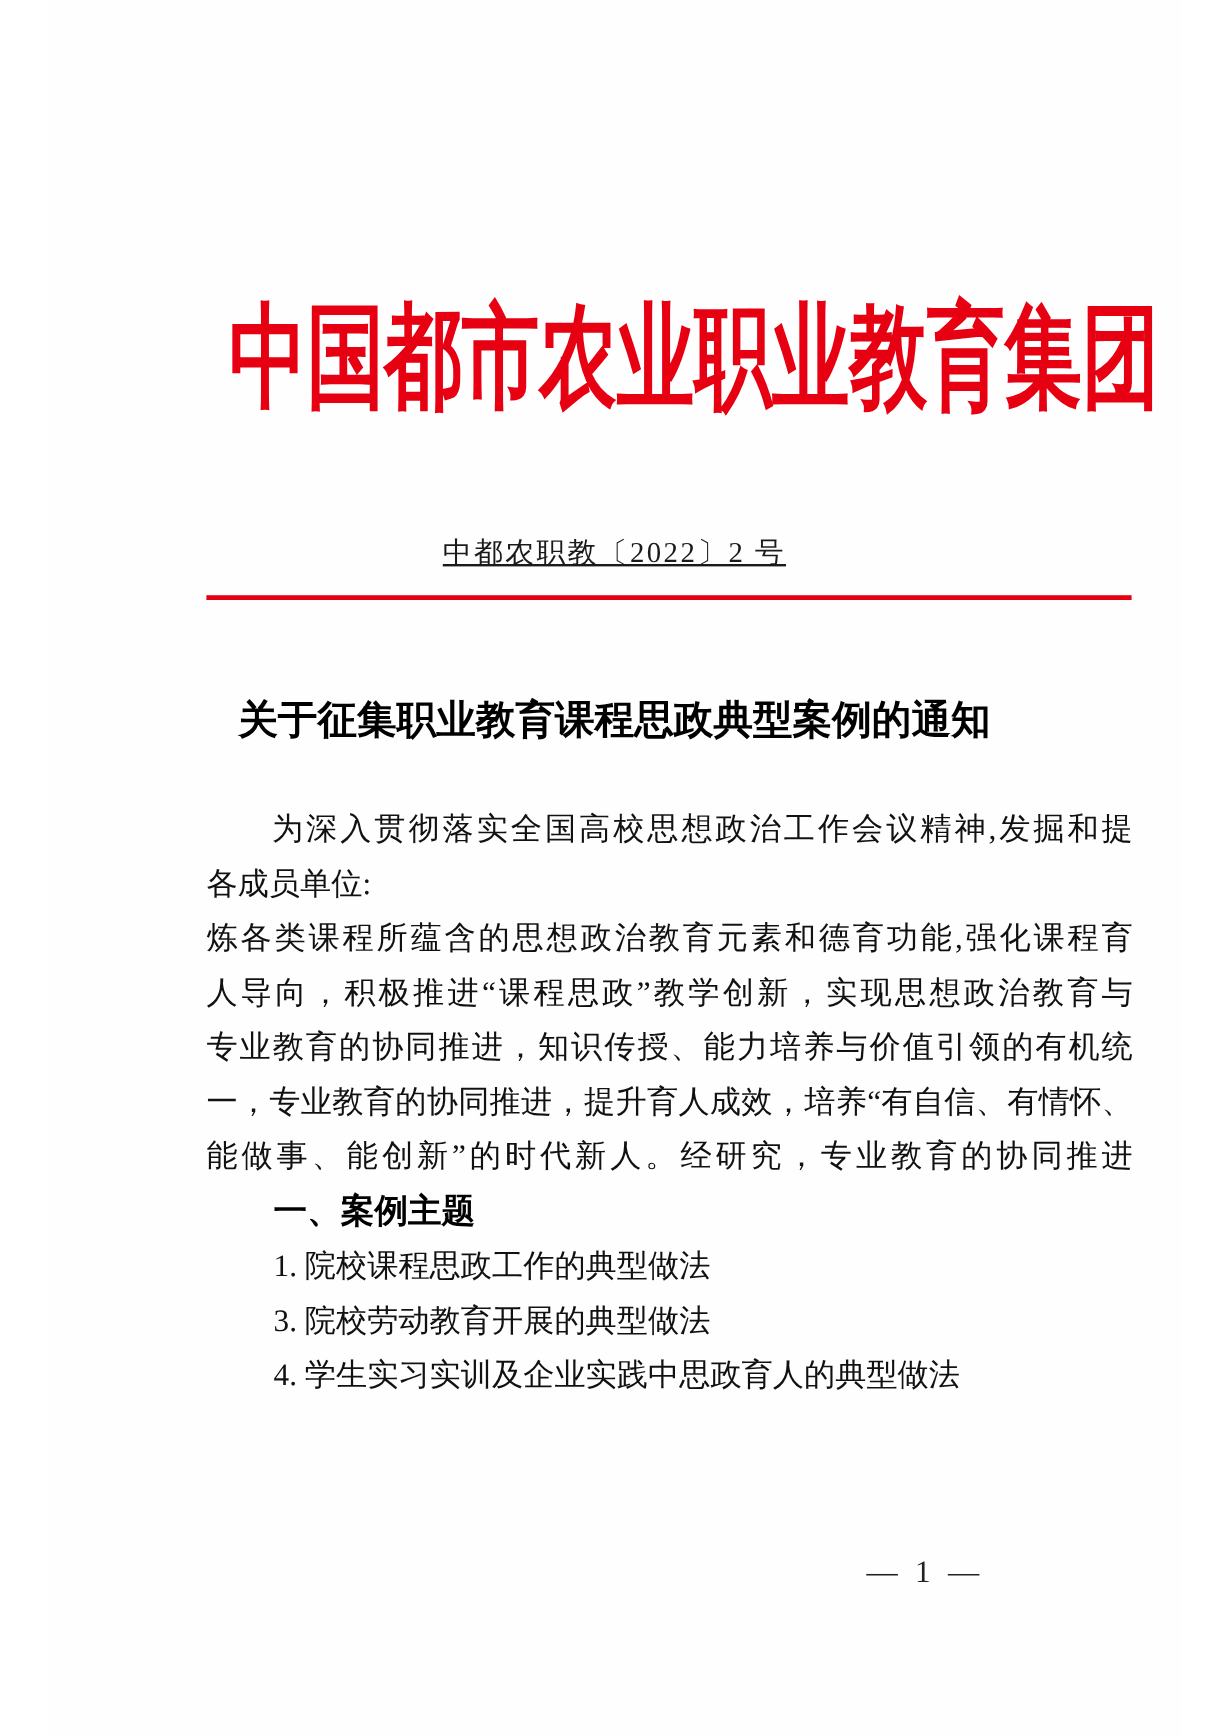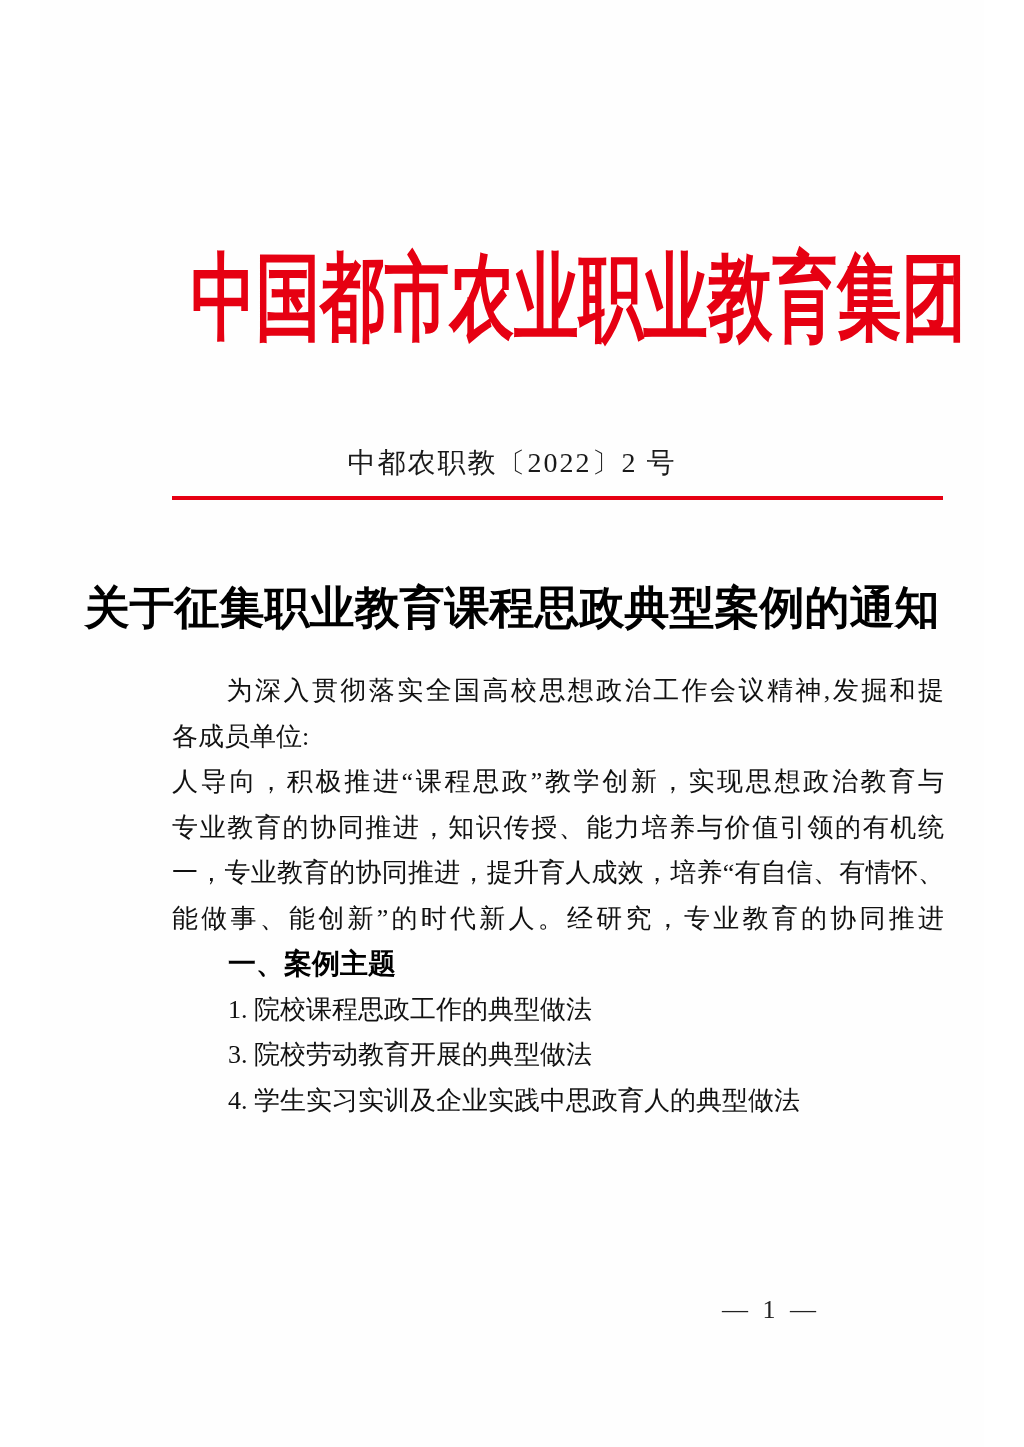--- a/index.html
+++ b/index.html
@@ -34,43 +34,44 @@
     line-height: 110px;
   }
 
   
   .doc-number {
     position: absolute;
     top: 444px;
     left: 0;
     right: 0;
     text-align: center;
-    font-size: 28px;
+    font-size: 24px;
     color: #1a1a1a;
     letter-spacing: 2px;
+    text-decoration: underline;
   }
 
   
   .red-line {
     position: absolute;
     top: 496px;
     left: 132px;
     width: 771px;
     height: 4px;
     background: var(--accent);
   }
 
   
   .doc-title {
     position: absolute;
     top: 578px;
     left: 0;
     right: 0;
     text-align: center;
-    font-size: 45px;
+    font-size: 33px;
     font-weight: bold;
     color: #000;
     letter-spacing: 0px;
     white-space: nowrap;
     font-family: "Liberation Serif", serif;
   }
 
   
   .body-block {
     position: absolute;
@@ -116,20 +117,21 @@
   <div class="doc-number">中都农职教〔2022〕2 号</div>
 
   <div class="red-line"></div>
 
   <h1 class="doc-title">关于征集职业教育课程思政典型案例的通知</h1>
 
   <div class="body-block">
     <div class="body-line fill indent">为深入贯彻落实全国高校思想政治工作会议精神,发掘和提</div>
 
     <div class="body-line">各成员单位:</div>
+    <div class="body-line fill">炼各类课程所蕴含的思想政治教育元素和德育功能,强化课程育</div>
     <div class="body-line fill">人导向，积极推进“课程思政”教学创新，实现思想政治教育与</div>
     <div class="body-line fill">专业教育的协同推进，知识传授、能力培养与价值引领的有机统</div>
     <div class="body-line fill">一，专业教育的协同推进，提升育人成效，培养“有自信、有情怀、</div>
     <div class="body-line fill">能做事、能创新”的时代新人。经研究，专业教育的协同推进</div>
 
     <div class="body-line section-heading">一、案例主题</div>
 
     <div class="body-line list-item">1. 院校课程思政工作的典型做法</div>
     <div class="body-line list-item">3. 院校劳动教育开展的典型做法</div>
     <div class="body-line list-item">4. 学生实习实训及企业实践中思政育人的典型做法</div>

